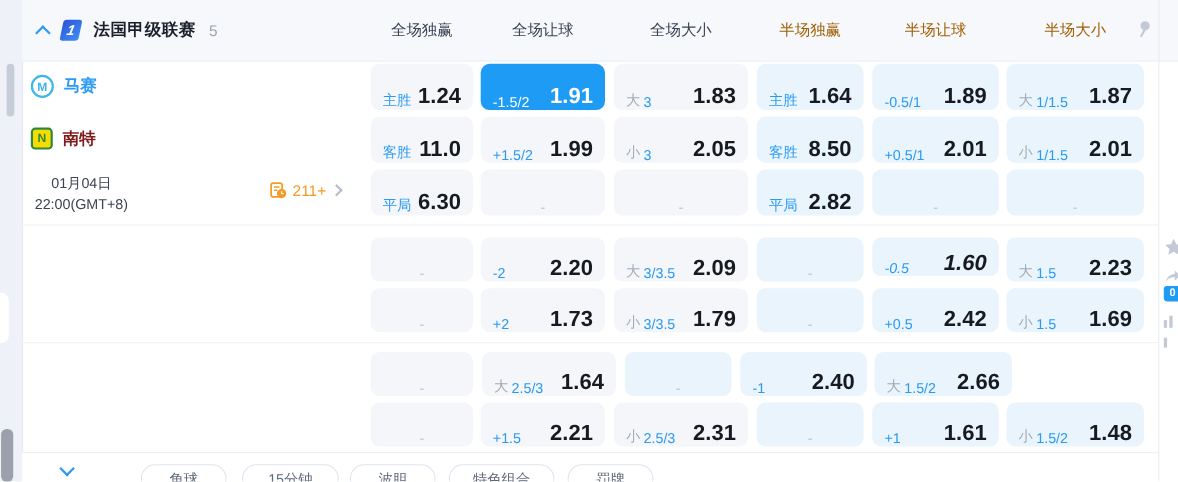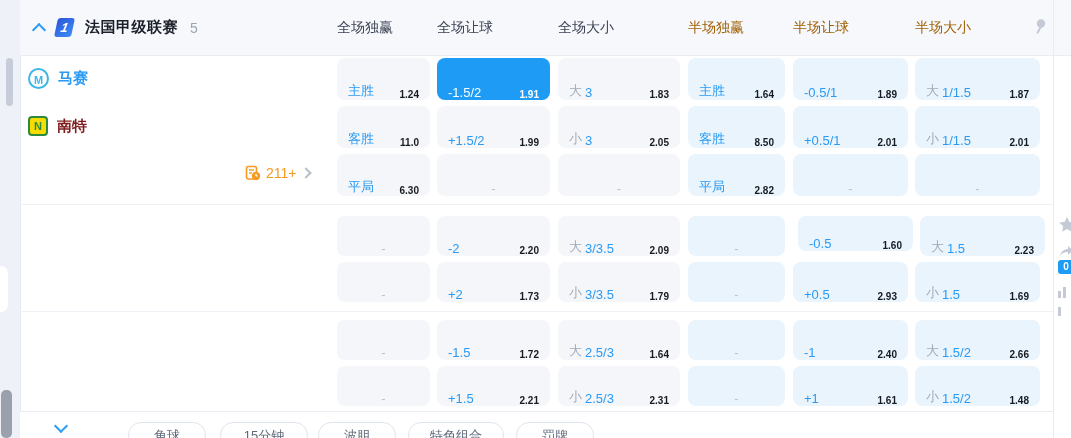--- a/index.html
+++ b/index.html
@@ -18,21 +18,21 @@
   .hdr{position:absolute;left:0;top:0;width:1051px;height:55px;background:#f6f8fc;border-bottom:1px solid #e9edf3;}
   .hdr-left{position:absolute;left:14px;top:0;height:55px;display:flex;align-items:center;gap:12px;}
   .chev{display:inline-block;width:8px;height:8px;border:solid #2a9af4;border-width:0 2px 2px 0;}
   .chev-up{transform:rotate(-135deg);margin-top:4px;}
   .chev-down{transform:rotate(45deg);margin-bottom:3px;}
   .chev-right{display:inline-block;width:6px;height:6px;border:solid #b7c0cc;border-width:0 2px 2px 0;transform:rotate(-45deg);}
   .lg-ico{width:17px;height:19px;background:linear-gradient(135deg,#2b55d8,#3f8ef5);transform:skewX(-12deg);
           border-radius:3px;color:#fff;font-weight:bold;font-style:italic;font-size:13px;line-height:19px;text-align:center;}
   .lg-title{font-size:15px;font-weight:bold;color:#1b1f29;letter-spacing:.5px;}
   .lg-count{font-size:14px;color:#9aa3b0;}
-  .col-head{position:absolute;top:0;height:55px;line-height:55px;text-align:left;font-size:14px;}
+  .col-head{position:absolute;top:0;height:55px;line-height:55px;text-align:center;font-size:14px;}
   .col-head.full{color:#3c4354;}
   .col-head.half{color:#a16207;}
   .pin{position:absolute;left:1012px;top:18px;}
 
   
   .team-row{position:absolute;left:8px;display:flex;align-items:center;gap:9px;cursor:pointer;}
   .team-name{font-size:15px;font-weight:bold;}
   .home .team-name{color:#2a9af4;}
   .away .team-name{color:#7f1d1d;}
   .logo-om{width:21px;height:21px;border-radius:50%;border:2px solid #3db6e8;background:#fff;
@@ -45,21 +45,21 @@
 
   
   .orow{position:absolute;left:317px;display:flex;}
   .cell{border-radius:8px;display:flex;align-items:flex-end;padding:0 11px;box-sizing:border-box;cursor:pointer;}
   .cell.full{background:#f4f6f9;}
   .cell.half{background:#e9f4fd;}
   .cell.sel{background:#1e9bf5;}
   .cell .lab{font-size:13px;color:#2a9af4;}
   .cell .pre{font-size:13px;color:#a0aab9;margin-right:3px;}
   .cell .line{font-size:13px;color:#2a9af4;}
-  .cell .val{font-size:10px;font-weight:bold;color:#171a20;margin-left:auto;}
+  .cell .val{font-size:20px;font-weight:bold;color:#171a20;margin-left:auto;}
   .cell .dash{font-size:13px;color:#b9c2cd;width:100%;text-align:center;}
   .cell.sel .lab,.cell.sel .line,.cell.sel .val,.cell.sel .pre{color:#fff;}
 
   .hline{position:absolute;left:0;width:1033px;height:1px;background:#eef1f6;}
   .vline{position:absolute;left:1033px;top:0;width:1px;height:438px;background:#e9edf3;}
 
   
   .footer{position:absolute;left:0;top:411px;width:1033px;height:27px;background:#fff;border-top:1px solid #e9edf3;}
   .f-collapse{position:absolute;left:36px;top:9px;cursor:pointer;}
   .pill{position:absolute;top:10px;height:26px;border:1px solid #dfe5ee;border-radius:13px;background:#fff;
@@ -105,20 +105,24 @@
     </div>
 
     <div class="team-row home" style="top:68px;">
       <span class="logo-om">M</span>
       <span class="team-name">马赛</span>
     </div>
     <div class="team-row away" style="top:116px;">
       <span class="logo-nt">N</span>
       <span class="team-name">南特</span>
     </div>
+    <div class="date-block">
+      <div>01月04日</div>
+      <div>22:00(GMT+8)</div>
+    </div>
     <div class="more">
       <svg width="16" height="16" viewBox="0 0 16 16">
         <rect x="1.5" y="1.5" width="10" height="12.5" rx="2" fill="none" stroke="#f59a23" stroke-width="1.6"></rect>
         <line x1="4" y1="5" x2="9" y2="5" stroke="#f59a23" stroke-width="1.4"></line>
         <line x1="4" y1="8" x2="7" y2="8" stroke="#f59a23" stroke-width="1.4"></line>
         <circle cx="11" cy="11" r="4.2" fill="#f59a23"></circle>
         <line x1="11" y1="11" x2="11" y2="8.8" stroke="#fff" stroke-width="1.2"></line>
         <line x1="11" y1="11" x2="12.8" y2="11" stroke="#fff" stroke-width="1.2"></line>
       </svg>
       <span class="more-txt">211+</span>
@@ -213,21 +217,21 @@
             <span class="val">2.20</span>
           </div>
           <div class="cell full" style="width: 122px; height: 40px; margin-left: 8px;">
             <span class="pre">大</span>
             <span class="line">3/3.5</span>
             <span class="val">2.09</span>
           </div>
           <div class="cell half" style="width: 97px; height: 40px; margin-left: 8px;">
             <span class="dash">-</span>
           </div>
-          <div class="cell half" style="width: 115px; height: 35px; margin-left: 13px;">
+          <div class="cell half" style="width: 115px; height: 35px; margin-left: 8px; font-style: italic;">
             <span class="line">-0.5</span>
             <span class="val">1.60</span>
           </div>
           <div class="cell half" style="width: 125px; height: 40px; margin-left: 7px;">
             <span class="pre">大</span>
             <span class="line">1.5</span>
             <span class="val">2.23</span>
           </div>
         </div>
         <div class="orow" style="top: 262px;">
@@ -241,35 +245,31 @@
           <div class="cell full" style="width: 122px; height: 40px; margin-left: 8px;">
             <span class="pre">小</span>
             <span class="line">3/3.5</span>
             <span class="val">1.79</span>
           </div>
           <div class="cell half" style="width: 97px; height: 40px; margin-left: 8px;">
             <span class="dash">-</span>
           </div>
           <div class="cell half" style="width: 115px; height: 40px; margin-left: 8px;">
             <span class="line">+0.5</span>
-            <span class="val">2.93</span>
+            <span class="val">2.42</span>
           </div>
           <div class="cell half" style="width: 125px; height: 40px; margin-left: 7px;">
             <span class="pre">小</span>
             <span class="line">1.5</span>
             <span class="val">1.69</span>
           </div>
         </div>
         <div class="orow" style="top: 320px;">
           <div class="cell full" style="width: 93px; height: 40px; margin-left: 0px;">
             <span class="dash">-</span>
-          </div>
-          <div class="cell full" style="width: 113px; height: 40px; margin-left: 7px;">
-            <span class="line">-1.5</span>
-            <span class="val">1.72</span>
           </div>
           <div class="cell full" style="width: 122px; height: 40px; margin-left: 8px;">
             <span class="pre">大</span>
             <span class="line">2.5/3</span>
             <span class="val">1.64</span>
           </div>
           <div class="cell half" style="width: 97px; height: 40px; margin-left: 8px;">
             <span class="dash">-</span>
           </div>
           <div class="cell half" style="width: 115px; height: 40px; margin-left: 8px;">

